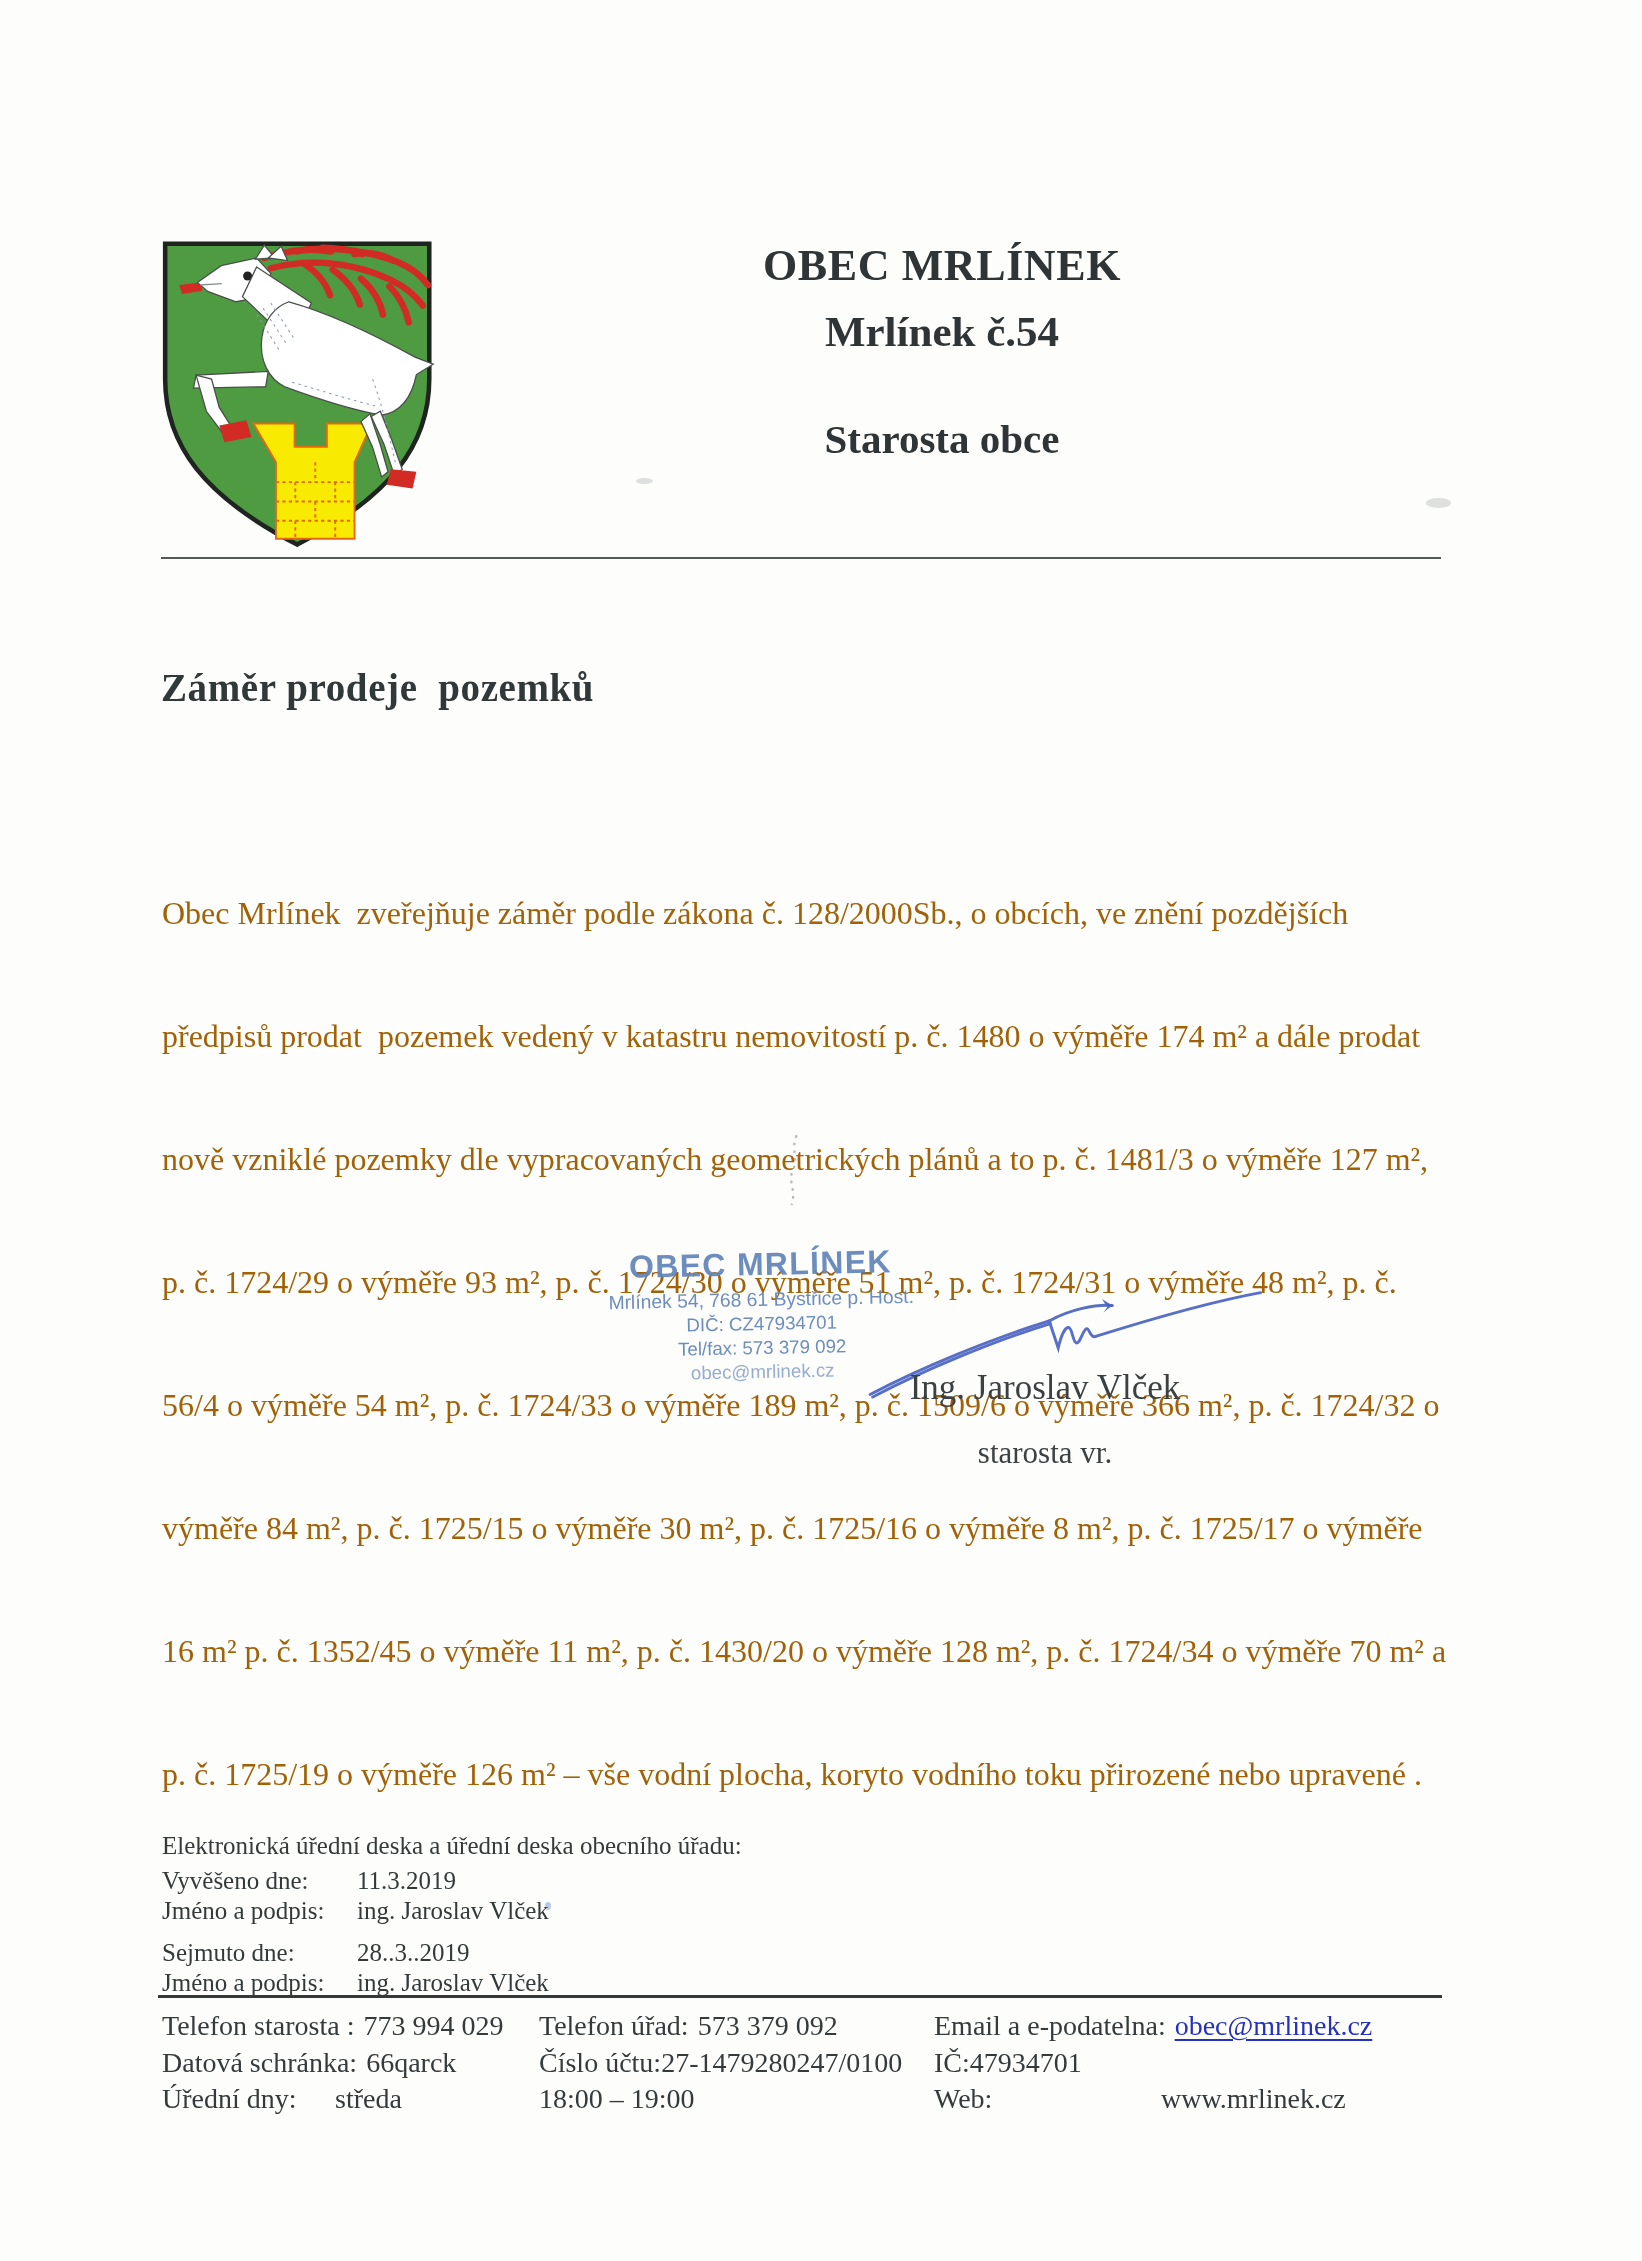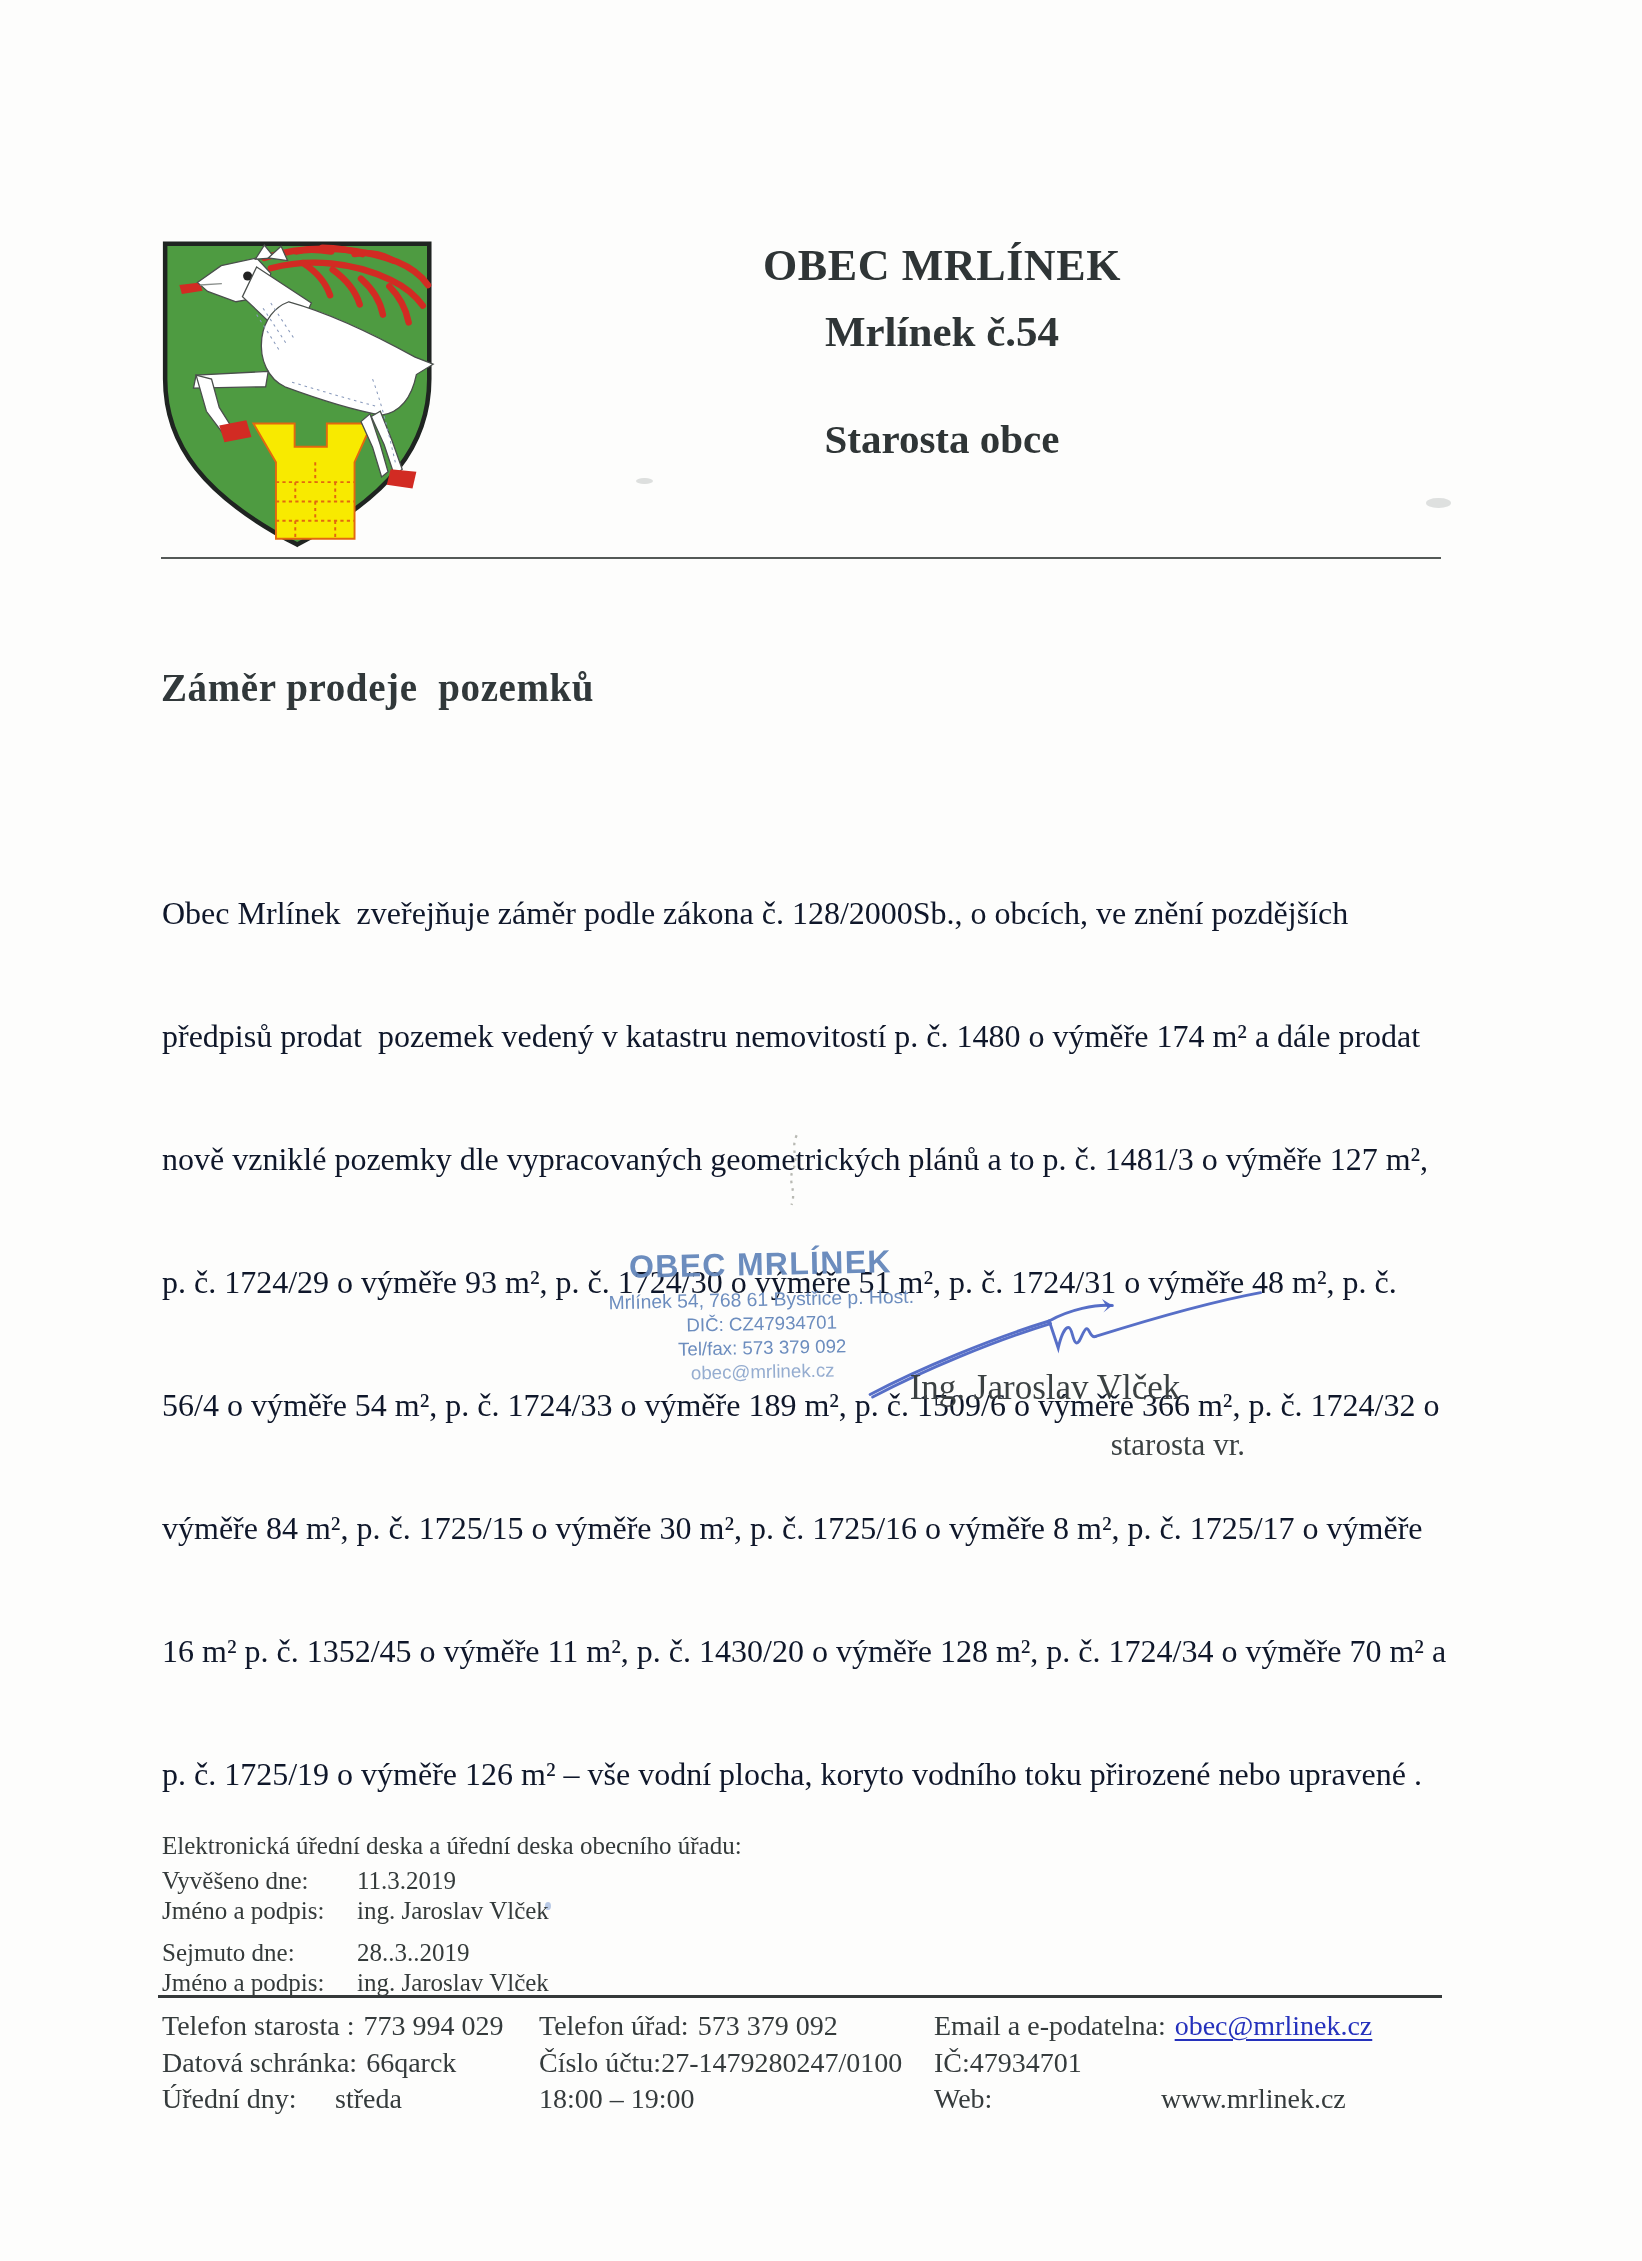--- a/index.html
+++ b/index.html
@@ -12,32 +12,32 @@
   .header-block{left:426px;top:240px;width:1032px;text-align:center;color:#2f3536;}
   .org-name{font-size:44px;font-weight:bold;letter-spacing:0.6px;}
   .org-addr{font-size:43px;font-weight:bold;margin-top:15.5px;}
   .org-city{font-size:43px;font-weight:bold;margin-top:14px;}
   .org-role{font-size:41px;font-weight:bold;margin-top:59px;}
   .rule-top{left:161px;top:557px;width:1280px;height:1.9px;background:#54595786;background:#545957;}
   
   .doc-title{left:161px;top:665px;width:1309px;text-align:left;font-size:39px;
     font-weight:bold;white-space:pre;color:#31383a;letter-spacing:0.6px;}
   .body-par{left:162px;top:811px;width:1380px;font-size:32px;line-height:41px;
-    white-space:pre;color:#0f172a;}
+    white-space:pre;color:#a16207;}
   
   .stamp{left:607px;top:1246px;width:309px;text-align:center;color:#6285ba;
     transform:rotate(-1.2deg);opacity:.93;font-family:"Liberation Sans",sans-serif;}
   .stamp-l1{font-size:32px;font-weight:bold;letter-spacing:1.3px;}
   .stamp-l2{font-size:19.3px;margin-top:6.4px;}
   .stamp-l3,.stamp-l4,.stamp-l5{font-size:18.7px;margin-top:1.9px;}
   .stamp-l5{opacity:.72;}
   
   .signatory{left:845px;top:1368px;width:400px;text-align:center;color:#3b4142;}
   .sig-name{font-size:35px;}
-  .sig-role{font-size:31px;margin-top:19px;text-align:right;}
+  .sig-role{font-size:31px;margin-top:27px;}
   
   .board{font-size:25px;color:#343a3a;}
   .board-label{display:inline-block;min-width:195px;}
   
   .rule-bottom{left:158px;top:1995px;width:1284px;height:3.2px;background:#35393a;}
   .fcell{font-size:28px;color:#353b3c;white-space:nowrap;}
   .fcell .lab{margin-right:9px;}
   .fcell .lab.gap-wide1{display:inline-block;min-width:173px;margin-right:0;}
   .fcell .lab.gap-wide2{display:inline-block;min-width:227px;margin-right:0;}
   .fcell .lab.gap-none{margin-right:0;}

